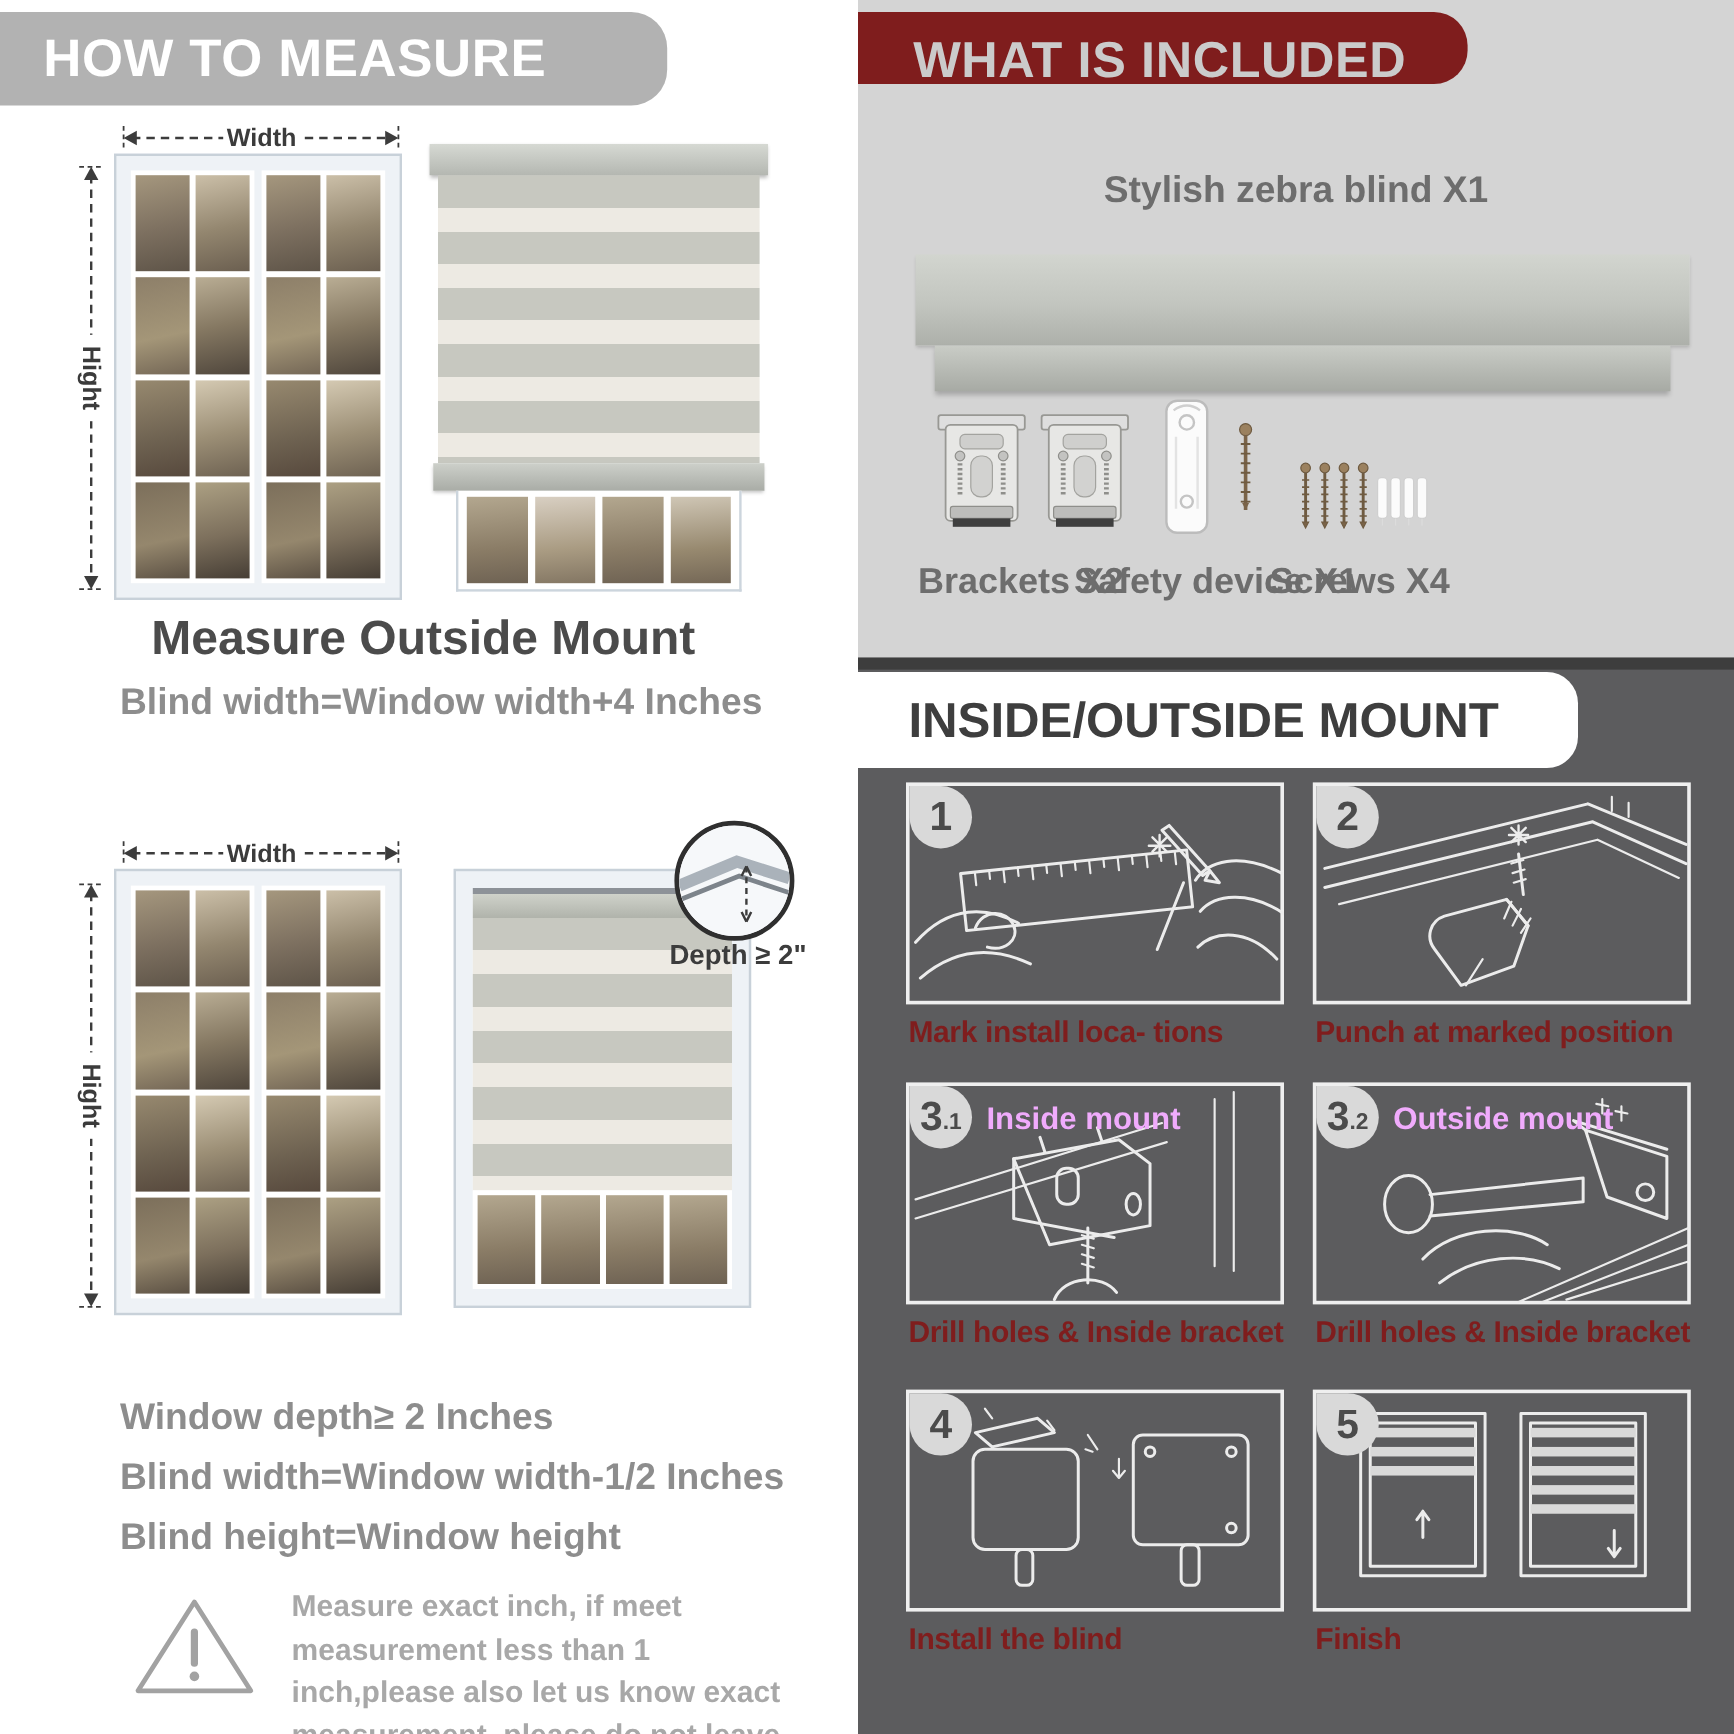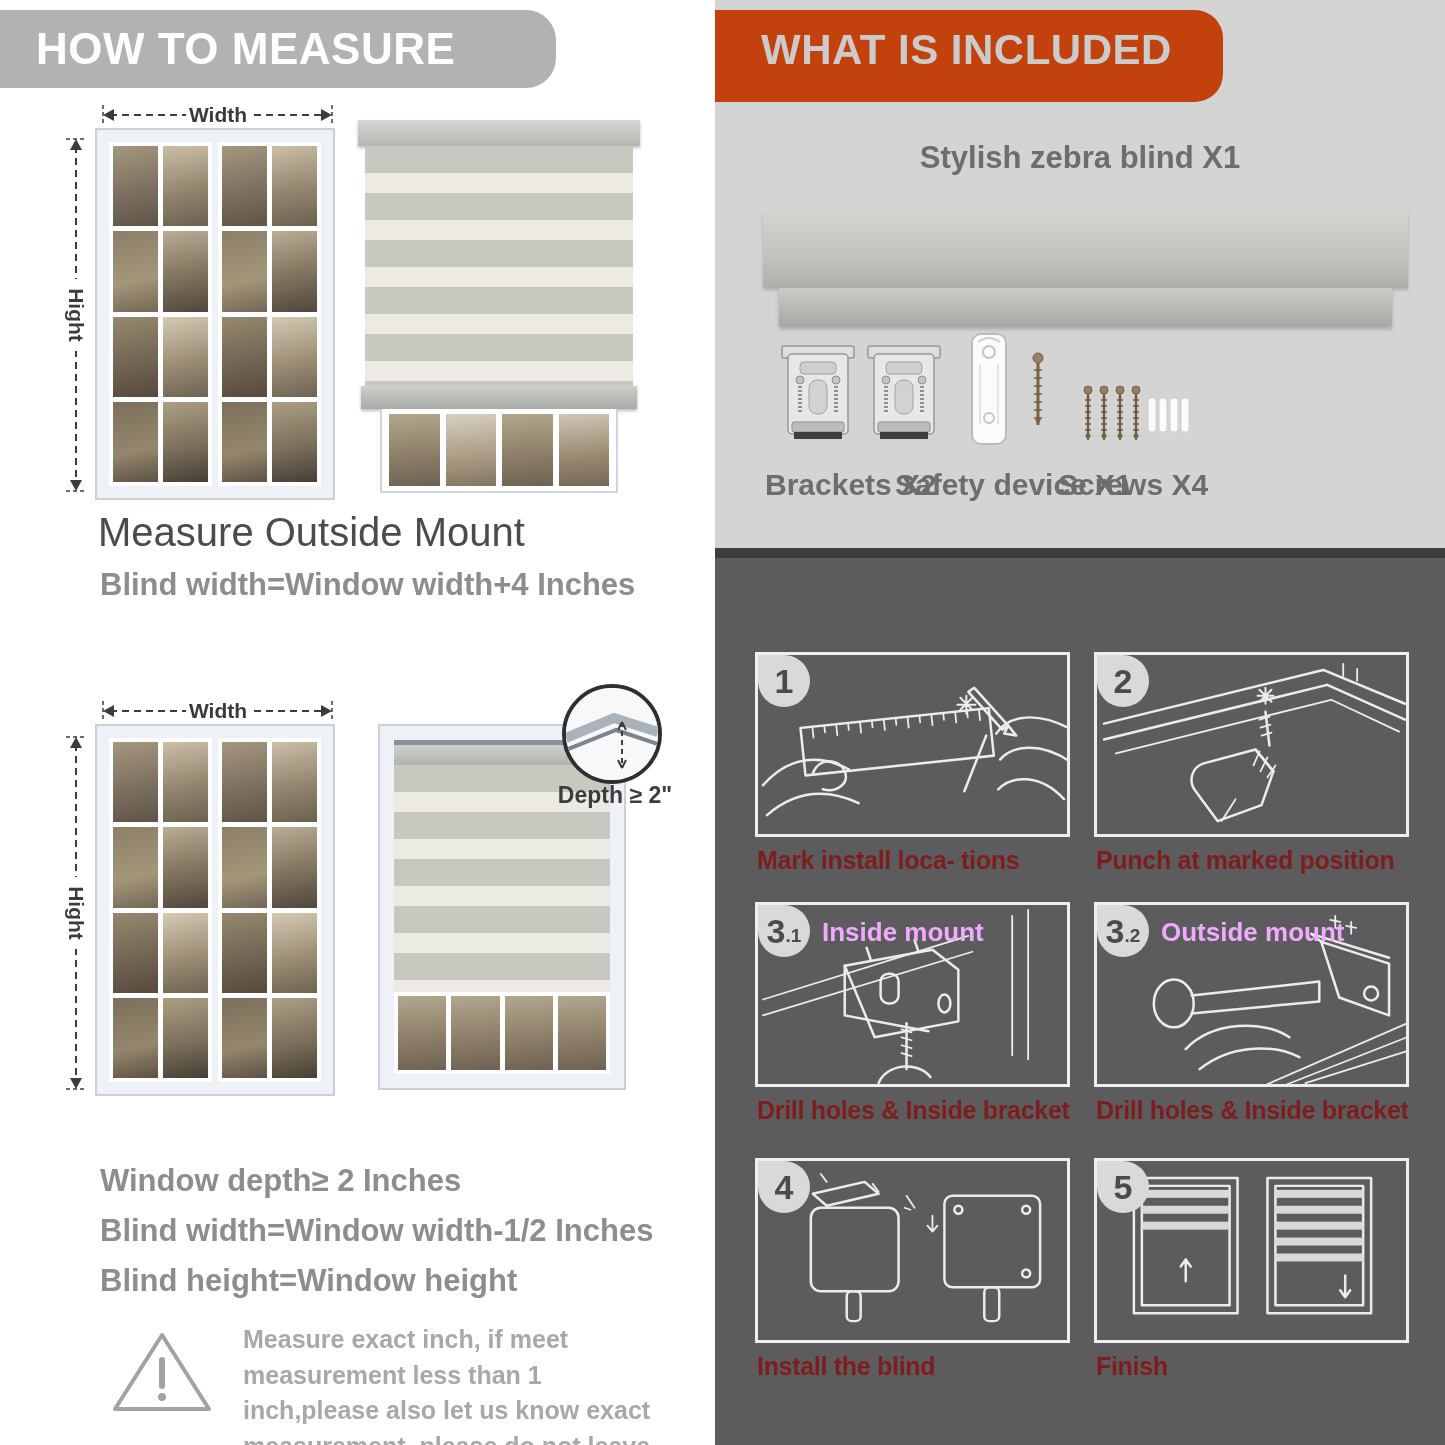--- a/index.html
+++ b/index.html
@@ -3,27 +3,27 @@
 <meta charset="utf-8">
 <style>
   html,body{margin:0;padding:0;}
   body{width:1445px;height:1445px;background:#ffffff;font-family:"Liberation Sans",sans-serif;overflow:hidden;}
   #stage{position:relative;width:1445px;height:1445px;background:#fff;}
   .abs{position:absolute;}
 
   
   .hdr-left{left:0;top:10px;width:556px;height:78px;background:#b2b2b2;border-radius:0 30px 30px 0;
             color:#fff;font-weight:bold;font-size:44px;line-height:78px;padding-left:36px;letter-spacing:.5px;box-sizing:border-box;}
-  .hdr-included{left:715px;top:10px;width:508px;height:92px;background:#c2410c;border-radius:0 28px 28px 0;
+  .hdr-included{left:715px;top:10px;width:508px;height:60px;background:#7f1d1d;border-radius:0 28px 28px 0;
             color:#cbcbcb;font-weight:bold;font-size:42px;line-height:80px;padding-left:46px;letter-spacing:.5px;box-sizing:border-box;}
   .hdr-mount{left:715px;top:560px;width:600px;height:80px;background:#fff;border-radius:0 26px 26px 0;
             color:#3e3e3e;font-weight:bold;font-size:41px;line-height:80px;padding-left:42px;box-sizing:border-box;}
 
   
-  .sec-title{font-size:40px;font-weight:normal;color:#4b4b4b;white-space:nowrap;}
+  .sec-title{font-size:40px;font-weight:bold;color:#4b4b4b;white-space:nowrap;margin-left:28px;}
   .sec-line{font-size:31px;font-weight:bold;color:#8d8d8d;white-space:nowrap;text-align:right;}
   .warn-text{font-size:25px;font-weight:bold;color:#a8a8a8;line-height:1.42;}
   .depth-label{font-size:23px;font-weight:bold;color:#3c3c3c;text-align:center;}
 
   
   .window{background:#eef2f6;border:2px solid #c8d1d9;padding:12px;box-sizing:border-box;display:flex;gap:6px;}
   .sash{flex:1;background:#fff;padding:4px;display:grid;grid-template-columns:repeat(2,1fr);grid-template-rows:repeat(4,1fr);gap:5px;box-sizing:border-box;}
   .pane{background:#8a7c66;}
   .sash .pane:nth-child(8n+1){background:linear-gradient(168deg,#a5977e 0%,#7d7060 55%,#5e5448 100%);}
   .sash .pane:nth-child(8n+2){background:linear-gradient(168deg,#cbbfa8 0%,#93866f 55%,#6b5f50 100%);}
@@ -309,20 +309,21 @@
       <path d="M70 48v6M81 48v6M92 48v6M103 48v6" stroke="#dcdcdc"></path>
     </g>
   </svg>
 
   <div class="abs item-label" style="left:765px;width:170px">Brackets X2</div>
   <div class="abs item-label" style="left:895px;width:180px">Safety device X1</div>
   <div class="abs item-label" style="left:1058px;width:150px">Screws X4</div>
 
   <div class="abs right-dark"></div>
   <div class="abs dark-strip"></div>
+  <div class="abs hdr-mount">INSIDE/OUTSIDE MOUNT</div>
 
   <div class="abs panel" style="left:755px;top:652px">
     <svg class="art" width="309" height="179" viewBox="0 0 310 180" preserveAspectRatio="none">
       <g stroke="#ececec" stroke-width="2.5" fill="none" stroke-linecap="round" stroke-linejoin="round">
         <g transform="rotate(-6 140 88)">
           <rect x="42" y="60" width="190" height="48"></rect>
           <path d="M54 60v11M66 60v7M78 60v11M90 60v7M102 60v11M114 60v7M126 60v11M138 60v7M150 60v11M162 60v7M174 60v11M186 60v7M198 60v11M210 60v7M222 60v11" stroke-width="1.8"></path>
         </g>
         <path d="M206 38v18M197 47h18M200 40l12 12M212 40l-12 12" stroke-width="2"></path>
         <path d="M214 30l34 38-6 4-34-38z"></path>

